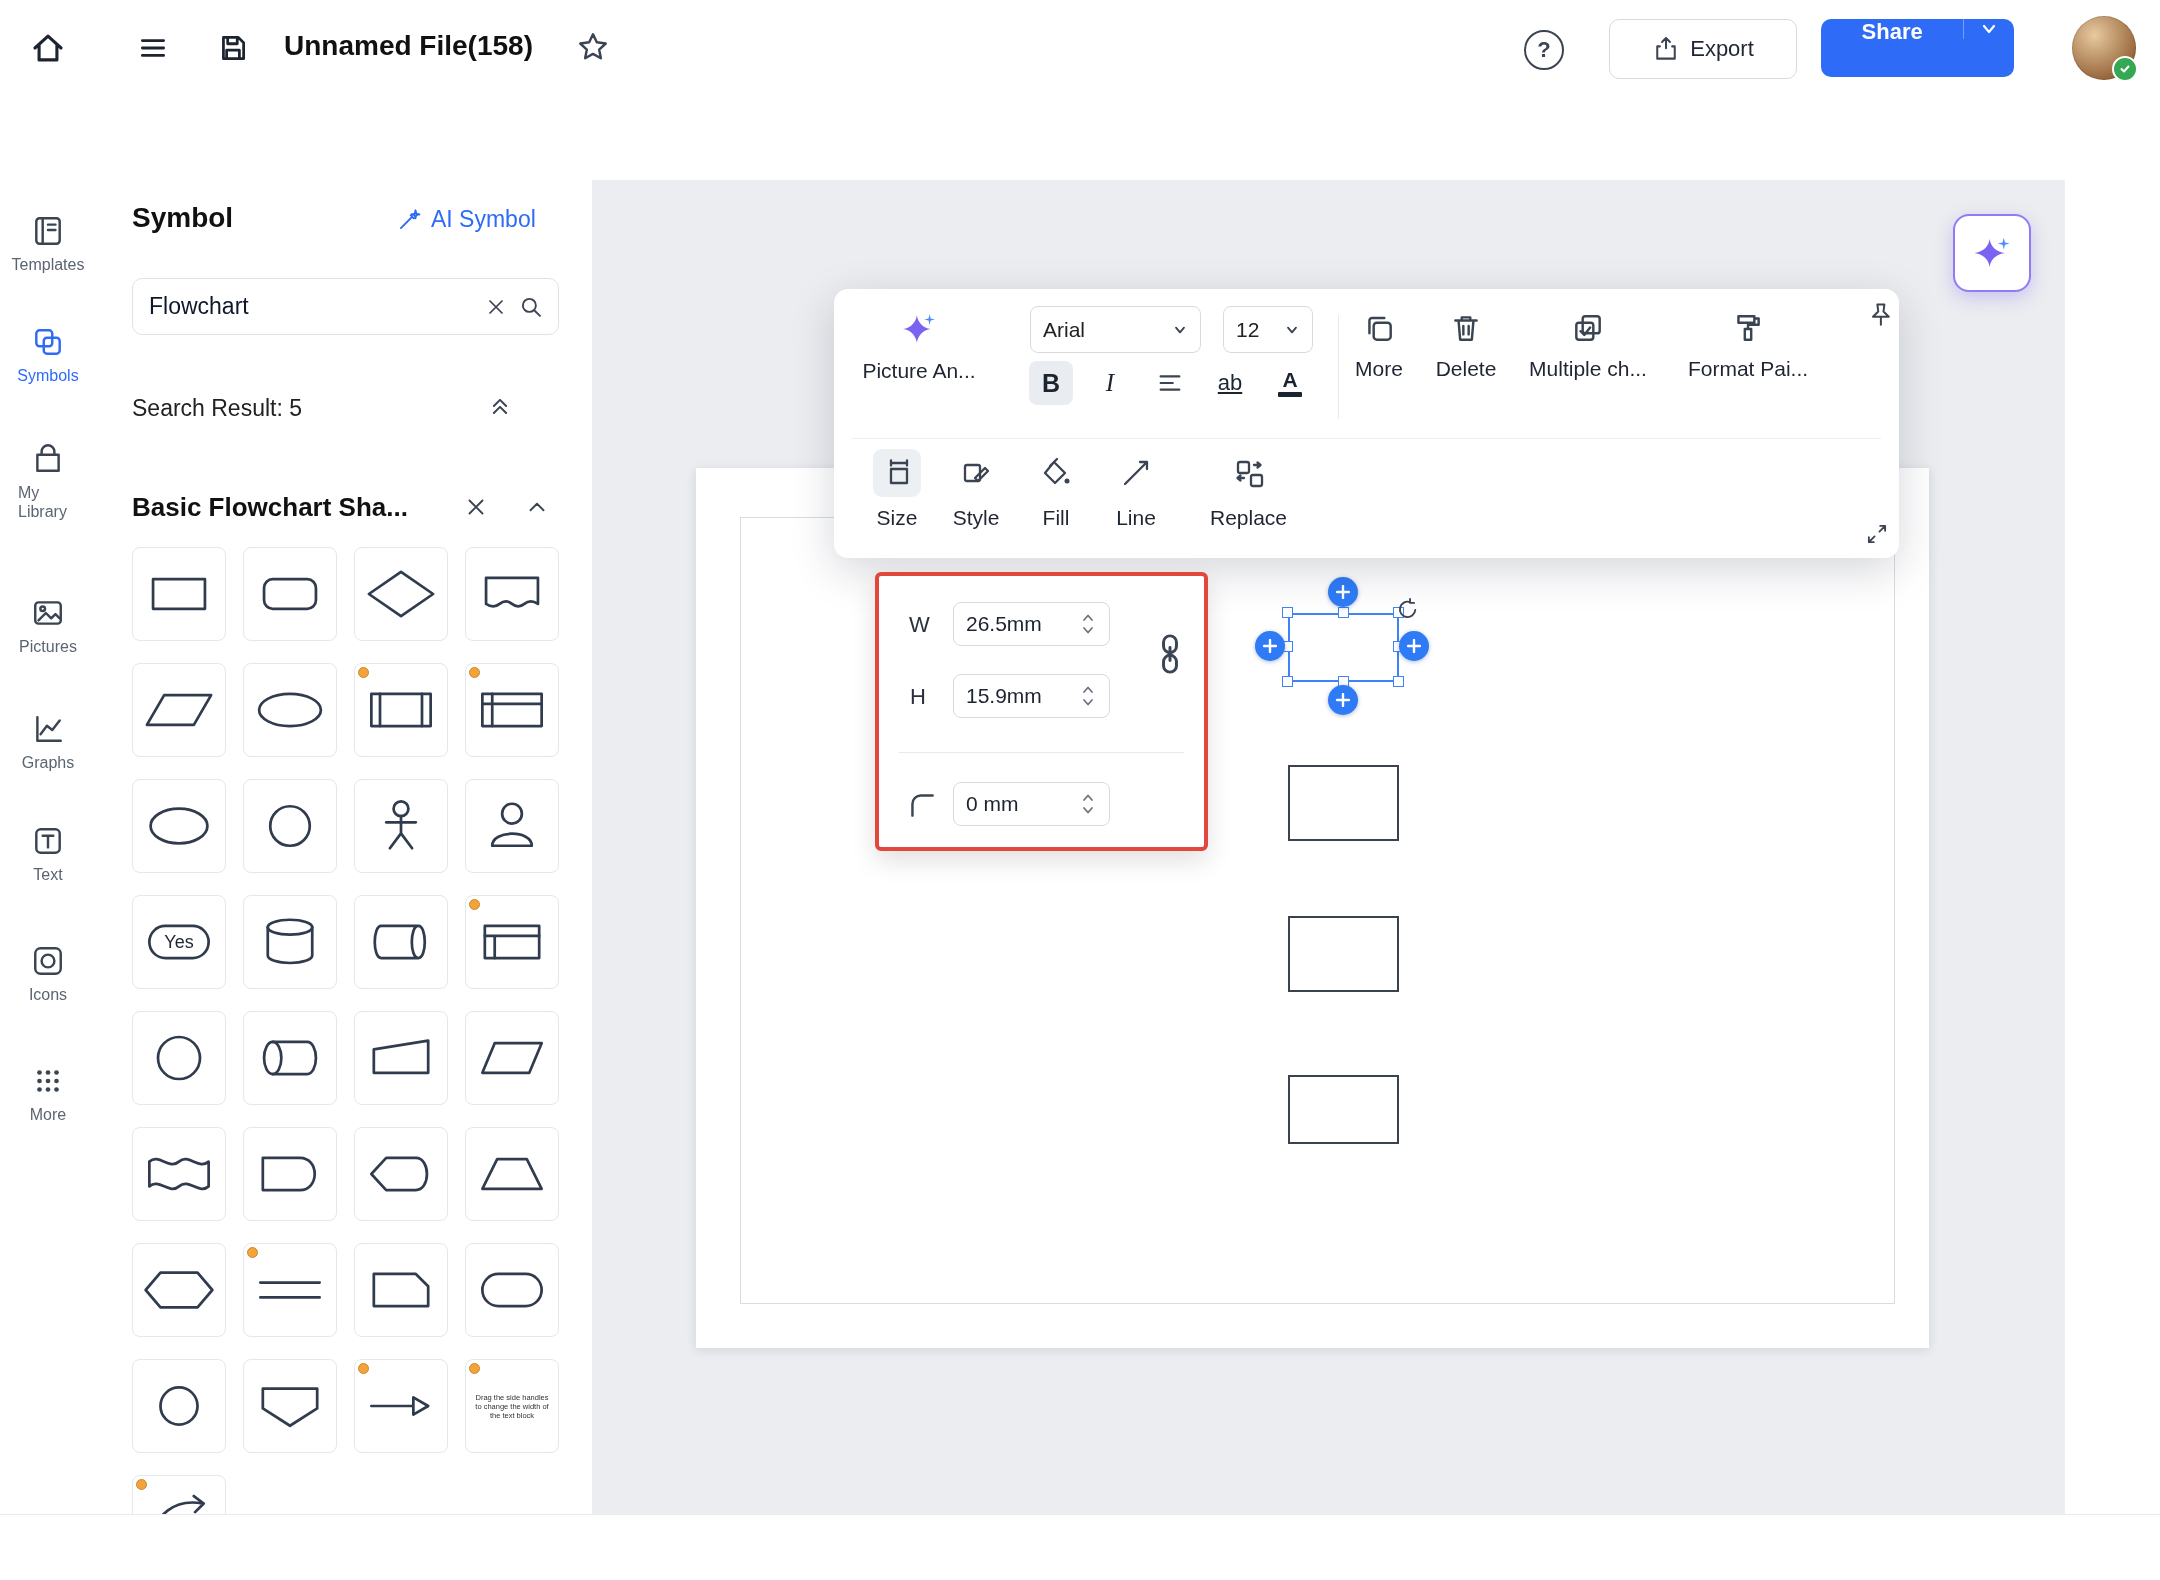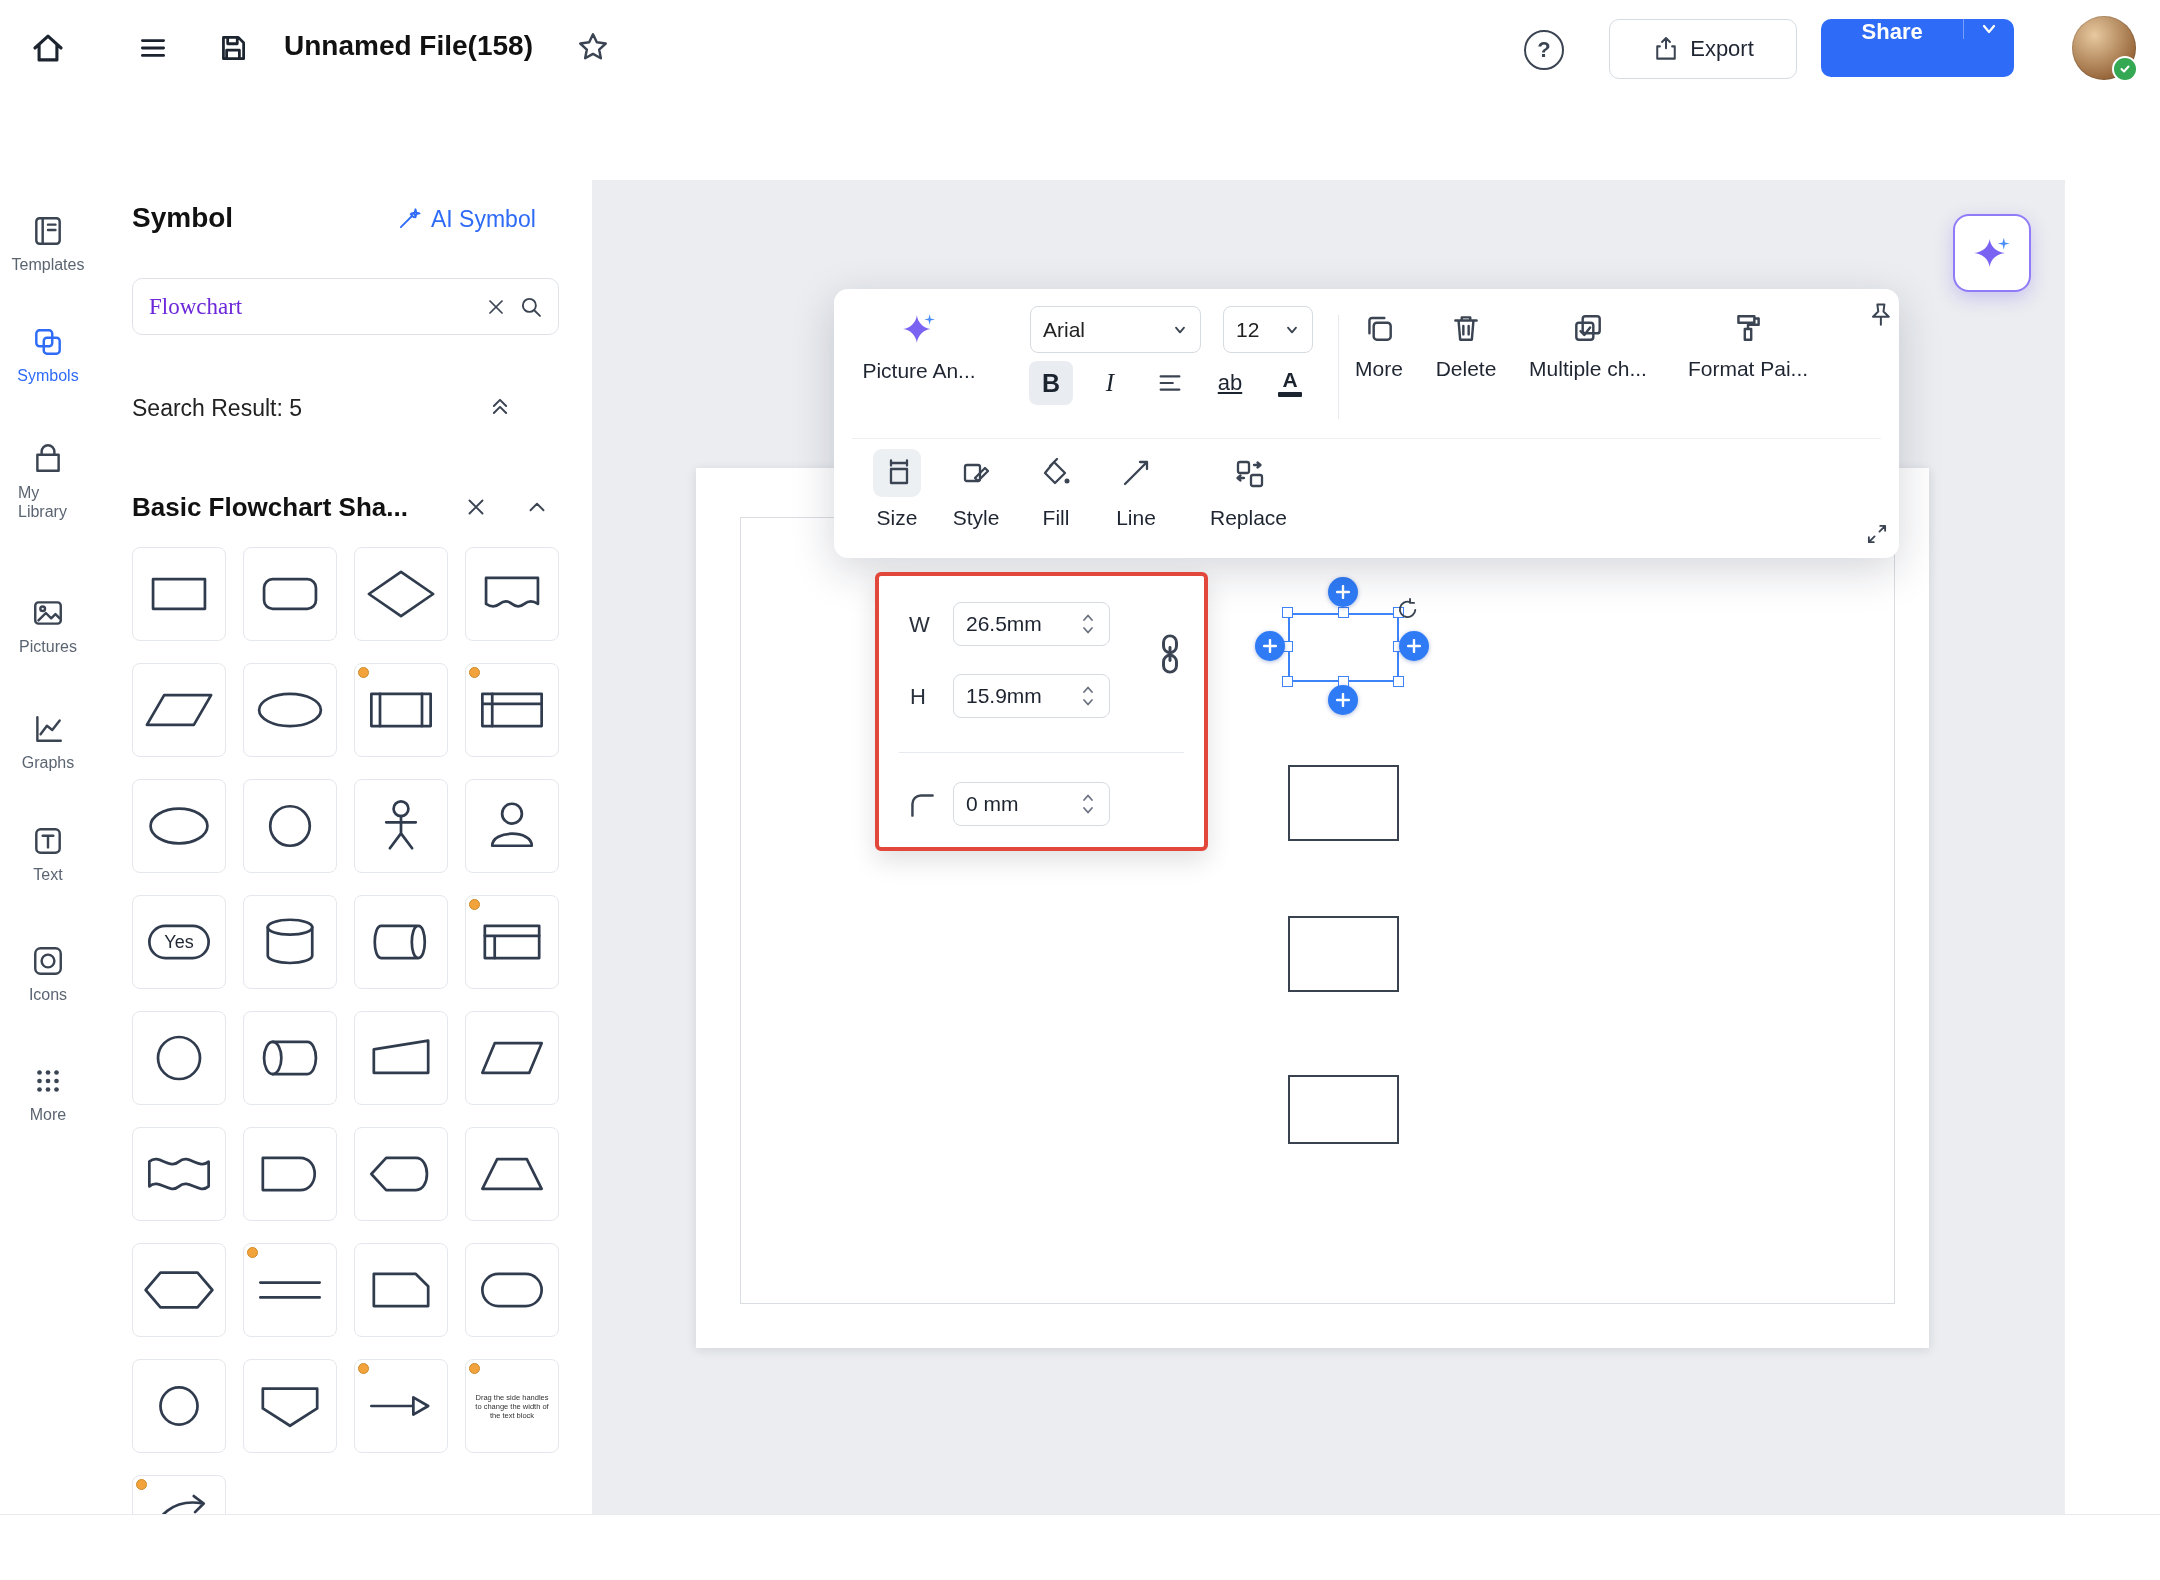--- a/index.html
+++ b/index.html
@@ -19,21 +19,21 @@
   .panel{position:absolute;left:96px;top:180px;width:496px;height:1334px;background:#fff;border-right:1px solid #e8eaed}
   .canvas{position:absolute;left:592px;top:180px;width:1472px;height:1334px;background:#ebedf0;overflow:hidden}
   
   .railitem{position:absolute;left:0;width:96px;display:flex;flex-direction:column;align-items:center;gap:7px;cursor:pointer}
   .railitem .lbl{font-size:16px;color:#5b6572;line-height:19px}
   .railitem.active .lbl{color:#2e6bf6}
   .railitem.active .g{stroke:#2e6bf6}
   
   .searchbox{position:absolute;left:36px;top:98px;width:427px;height:57px;border:1px solid #dfe3e8;border-radius:10px;
              background:#fff;display:flex;align-items:center;padding:0 14px;box-sizing:border-box;gap:10px}
-  .searchbox input{flex:1;border:0;outline:none;font-size:23px;color:#6d28d9;background:transparent;font-family:Liberation Serif, serif}
+  .searchbox input{flex:1;border:0;outline:none;font-size:23px;color:#0f172a;background:transparent;font-family:Liberation Sans, sans-serif}
   .grid{position:absolute;left:36px;top:367px;display:grid;grid-template-columns:repeat(4,94px);gap:22px 17px}
   .tile{width:94px;height:94px;border:1.5px solid #e4e7eb;border-radius:8px;background:#fff;display:flex;align-items:center;
         justify-content:center;position:relative;box-sizing:border-box;cursor:pointer}
   .tile svg{width:84px;height:84px}
   .ydot{position:absolute;left:3px;top:3px;width:9px;height:9px;border-radius:50%;background:#f2a33c;border:1px solid #cf8a28}
   .yeslab{position:absolute;left:0;top:0;width:100%;height:100%;display:flex;align-items:center;justify-content:center;
           font-size:18px;color:#1f2632}
   .ttxt{font-size:7.5px;line-height:9px;color:#333;padding:6px 8px;text-align:center}
   
   .paper{position:absolute;left:104px;top:288px;width:1233px;height:880px;background:#fff;box-shadow:0 2px 10px rgba(25,35,55,.12)}
@@ -308,21 +308,21 @@
           <circle cx="16" cy="24" r="2.2"></circle>
           <circle cx="24" cy="24" r="2.2"></circle>
         </g>
       </svg>
     <span class="lbl">More</span>
   </div>
 </nav>
 
 <aside class="panel">
   <div class="abs" style="left:36px;top:22px;font-size:28px;font-weight:700;color:#111">Symbol</div>
-  <div class="abs" style="left:300px;top:26px;display:flex;align-items:flex-start;gap:9px;color:#2e6bf6;font-size:23px;cursor:pointer">
+  <div class="abs" style="left:300px;top:26px;display:flex;align-items:flex-end;gap:9px;color:#2e6bf6;font-size:23px;cursor:pointer">
     <svg width="26" height="26" viewBox="0 0 32 32">
         <path d="M6 26 L20 12 M18 10 L22 14 M24 4 L25 8 L29 9 L25 10 L24 14 L23 10 L19 9 L23 8 Z" stroke="#2e6bf6" stroke-width="2.2" fill="none" stroke-linecap="round" stroke-linejoin="round"></path>
       </svg>
     <span>AI Symbol</span>
   </div>
   <div class="searchbox">
     <input value="Flowchart" style="">
     <svg width="24" height="24" viewBox="0 0 32 32" style="cursor:pointer">
         <path class="g" d="M8 8 L24 24 M24 8 L8 24"></path>
       </svg>

